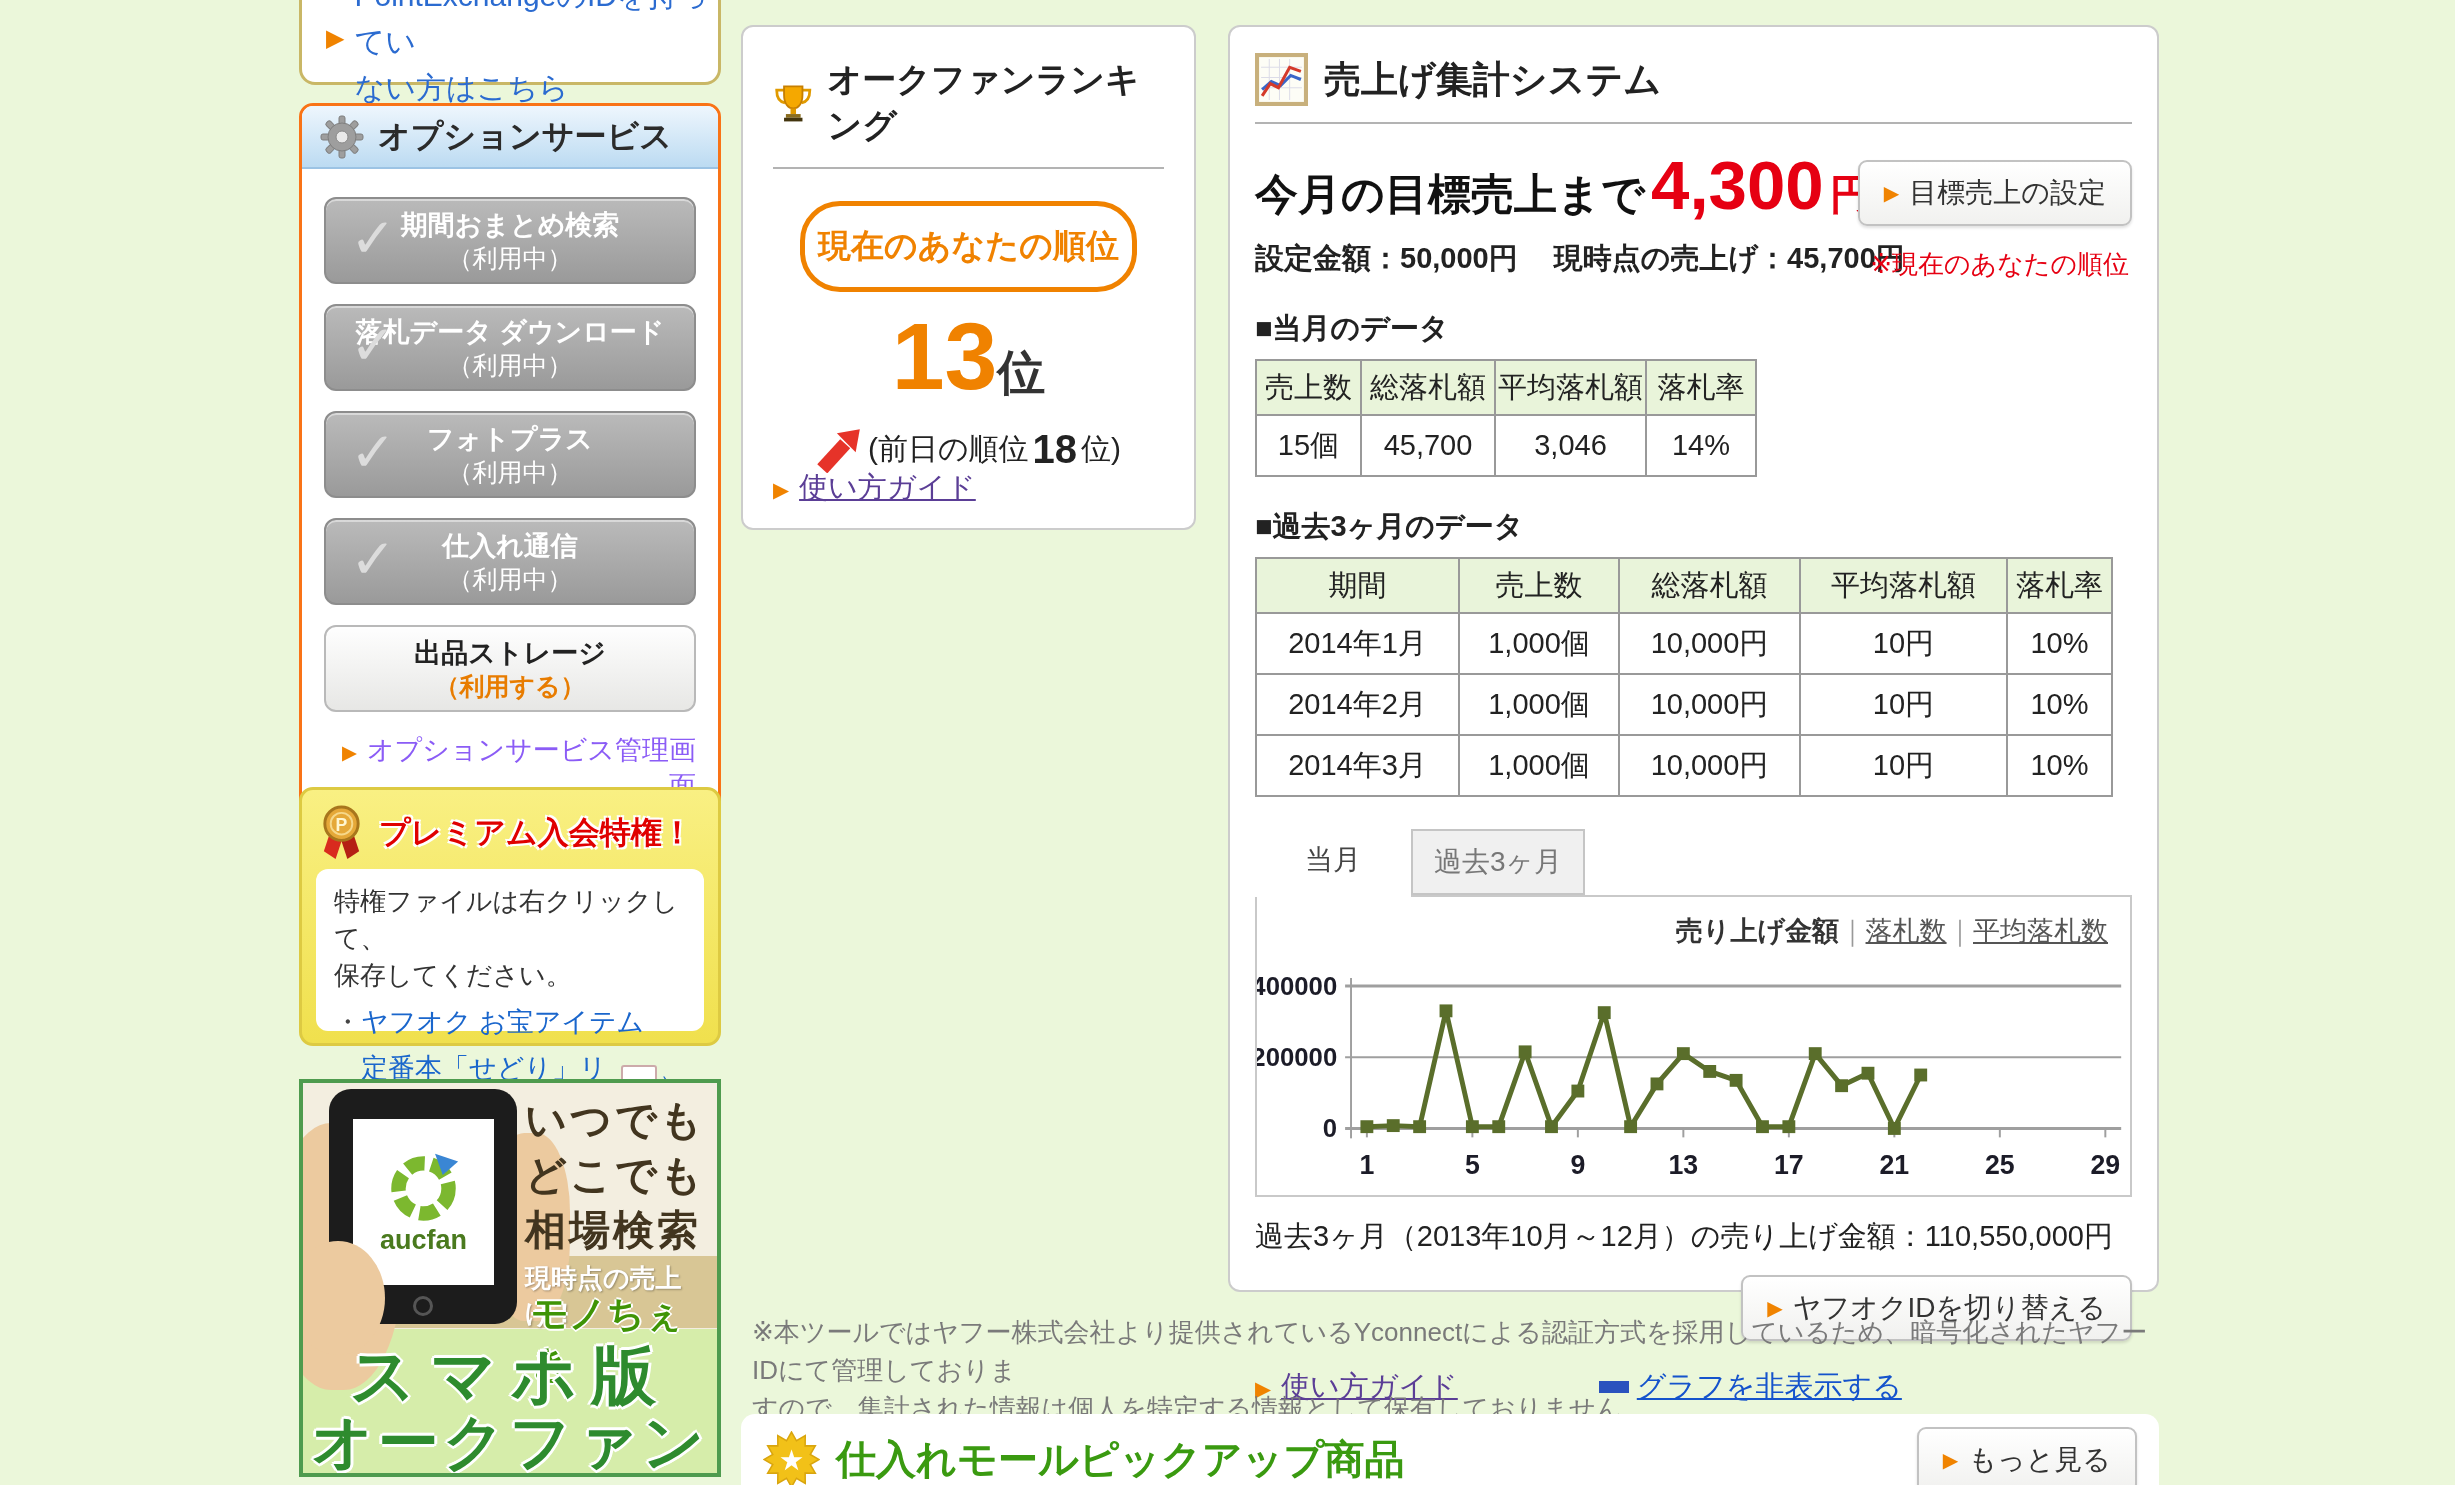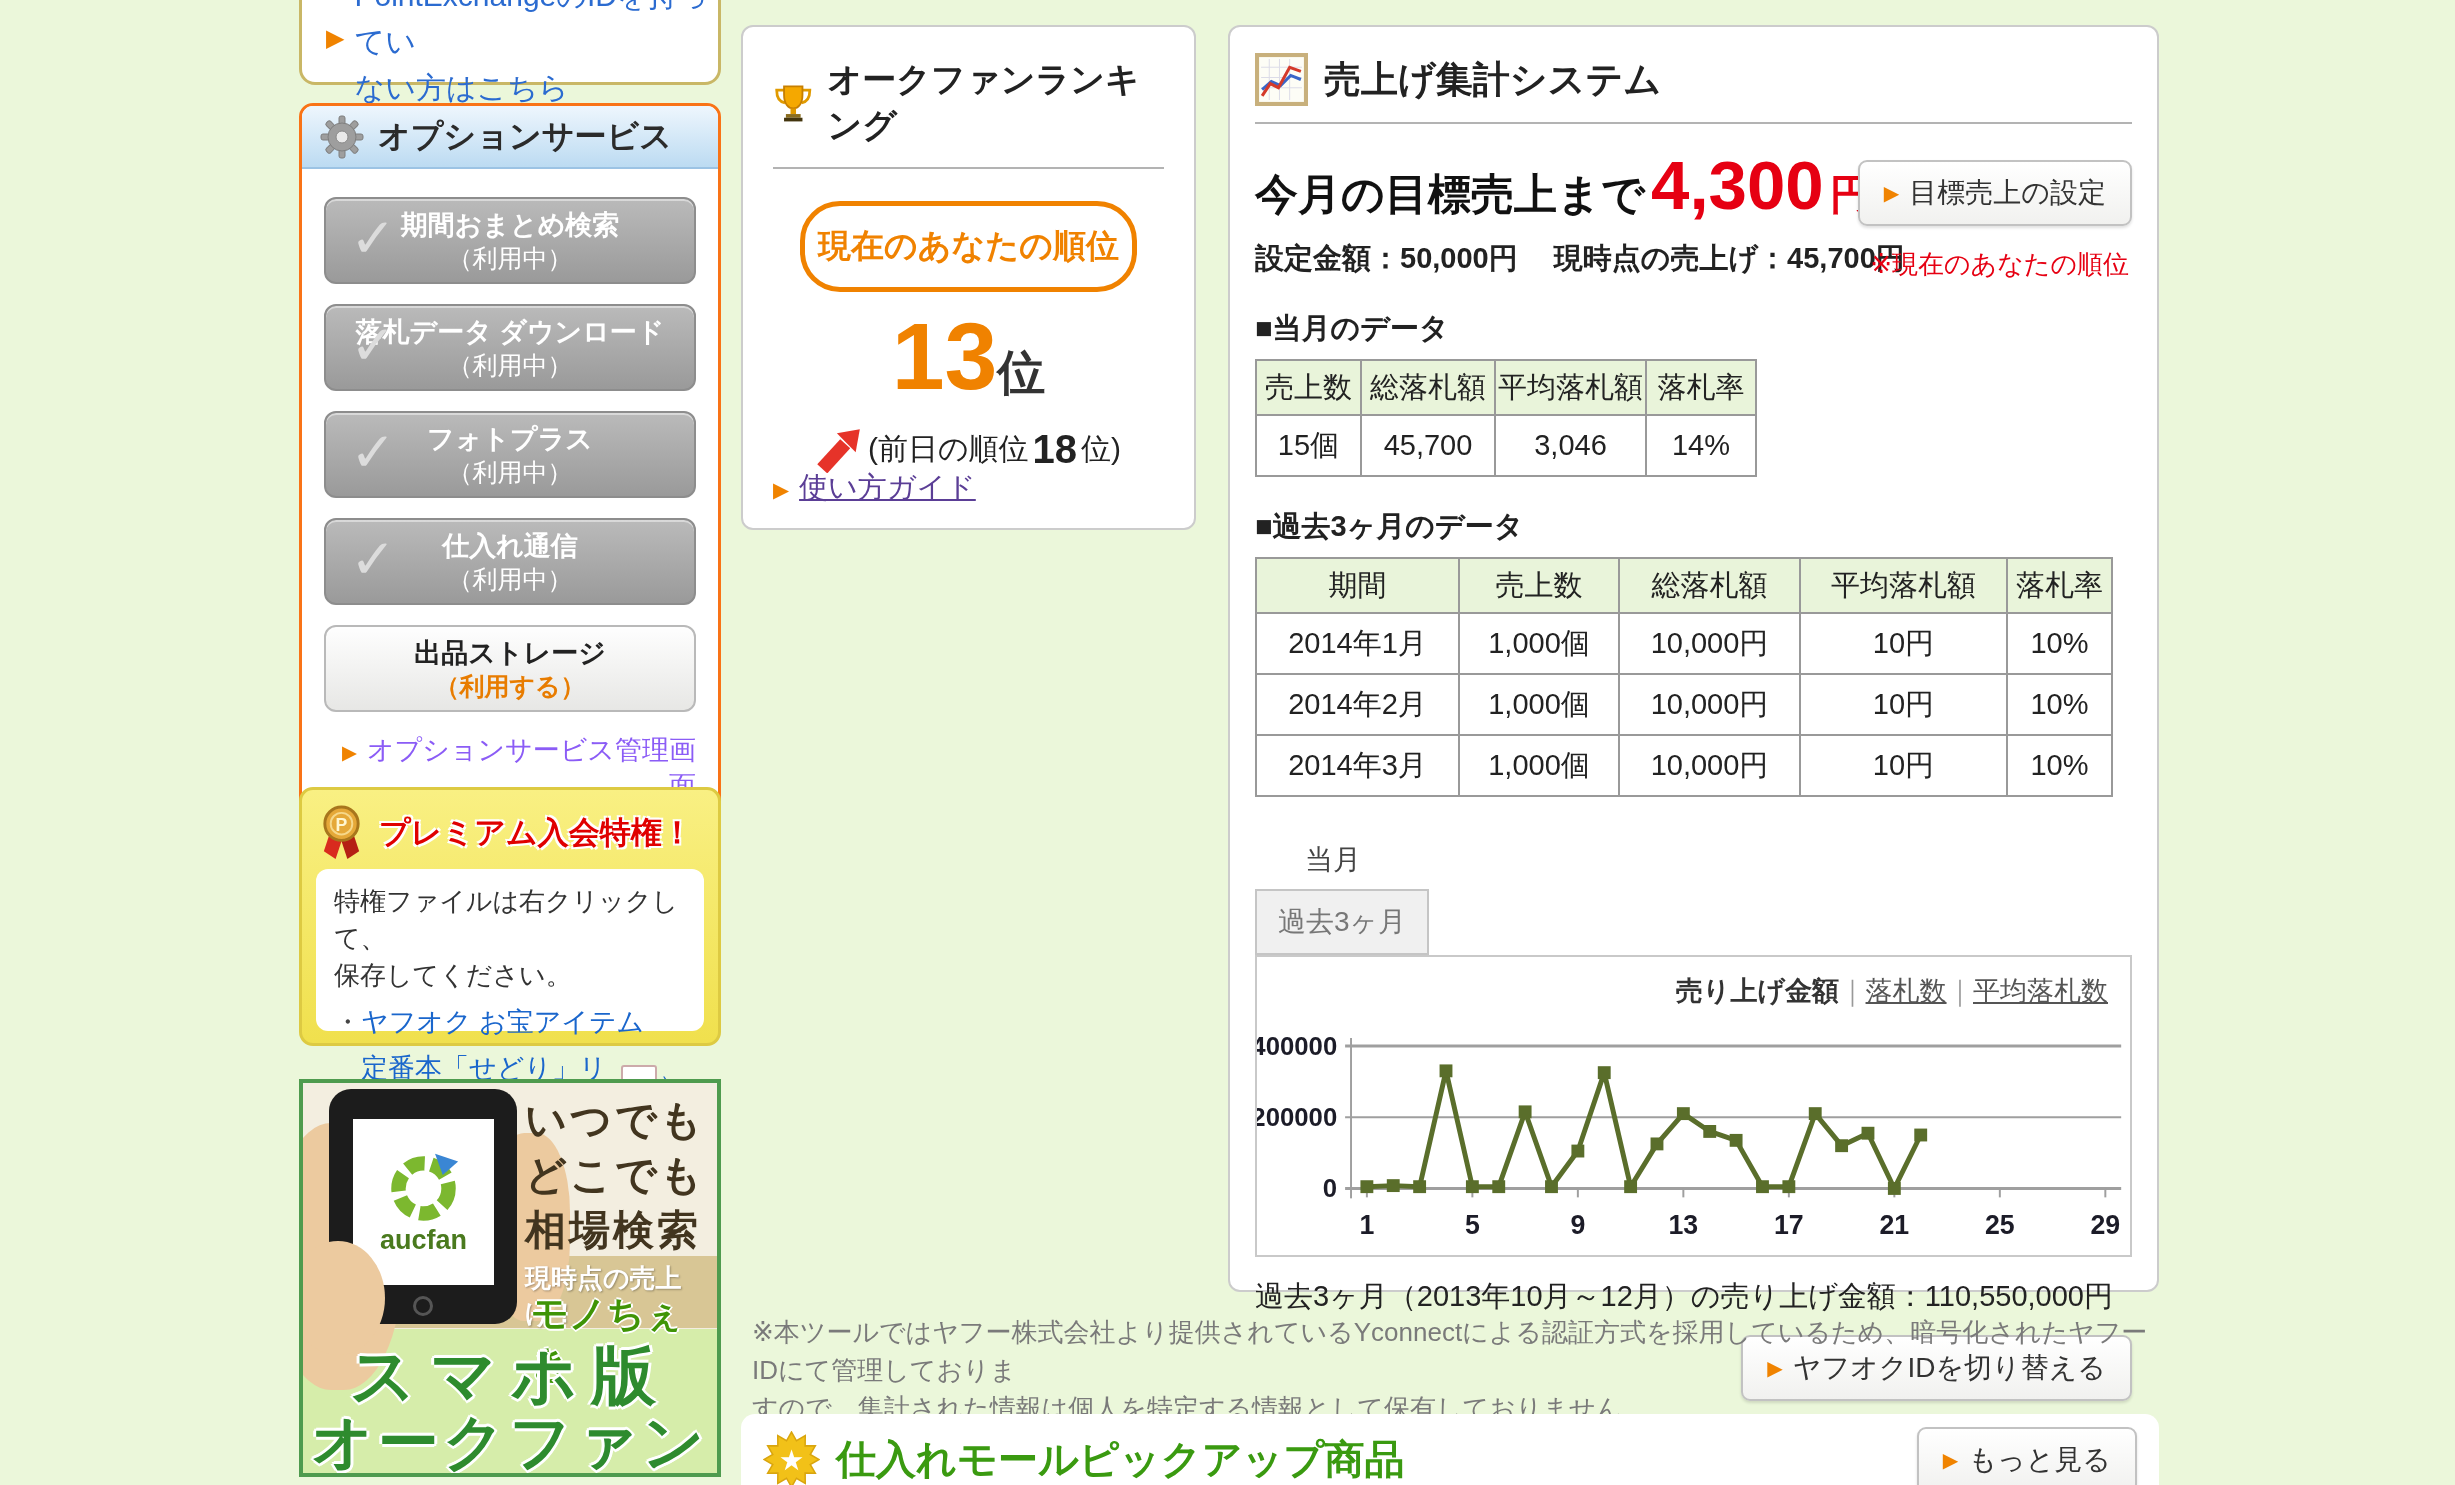--- a/index.html
+++ b/index.html
@@ -112,21 +112,21 @@
   .goal-amount { font-size:69px; font-weight:bold; color:#e60012; margin:0 6px; }
   .goal-unit { font-size:42px; font-weight:bold; color:#e60012; }
   .goal-btn { position:absolute; right:25px; top:107px; }
   .goal-warning { position:absolute; right:28px; top:194px; color:#e60012; font-size:26px; }
   .settings-row { margin-top:14px; font-size:29px; color:#222; display:flex; gap:36px;font-weight:bold; }
   .sec-title { margin-top:30px; font-size:29px; font-weight:600; color:#222; }
   table { border-collapse:collapse; margin-top:10px; }
   th, td { border:2px solid #999; text-align:center; font-size:29px; color:#222; }
   th { background:#e9f4da; font-weight:normal; height:55px; }
   td { height:61px; background:#fff; }
-  .tab-bar { margin-top:32px; display:flex; position:relative; z-index:2;flex-direction:column; }
+  .tab-bar { margin-top:32px; display:flex; position:relative; z-index:2; }
   .tab { text-align:center; font-size:28px; color:#444; padding:12px 0; cursor:pointer; }
   .tab.active { width:156px; background:#fff; margin-bottom:-2px; }
   .tab.inactive { width:174px; background:#f0f0f0; border:2px solid #c5c5c5; color:#777; }
   .chart-box { position:relative; border:2px solid #c9c9c9; background:#fff; height:302px; }
   .legend { position:absolute; top:16px; right:22px; display:flex; align-items:center; gap:0;
             font-size:27px; }
   .legend .sep { color:#999; }
   .legend .cur { color:#333; font-weight:600; }
   .legend .lnk { color:#555; text-decoration:underline; cursor:pointer; }
   .chart-svg { position:absolute; left:0; top:57px; }

